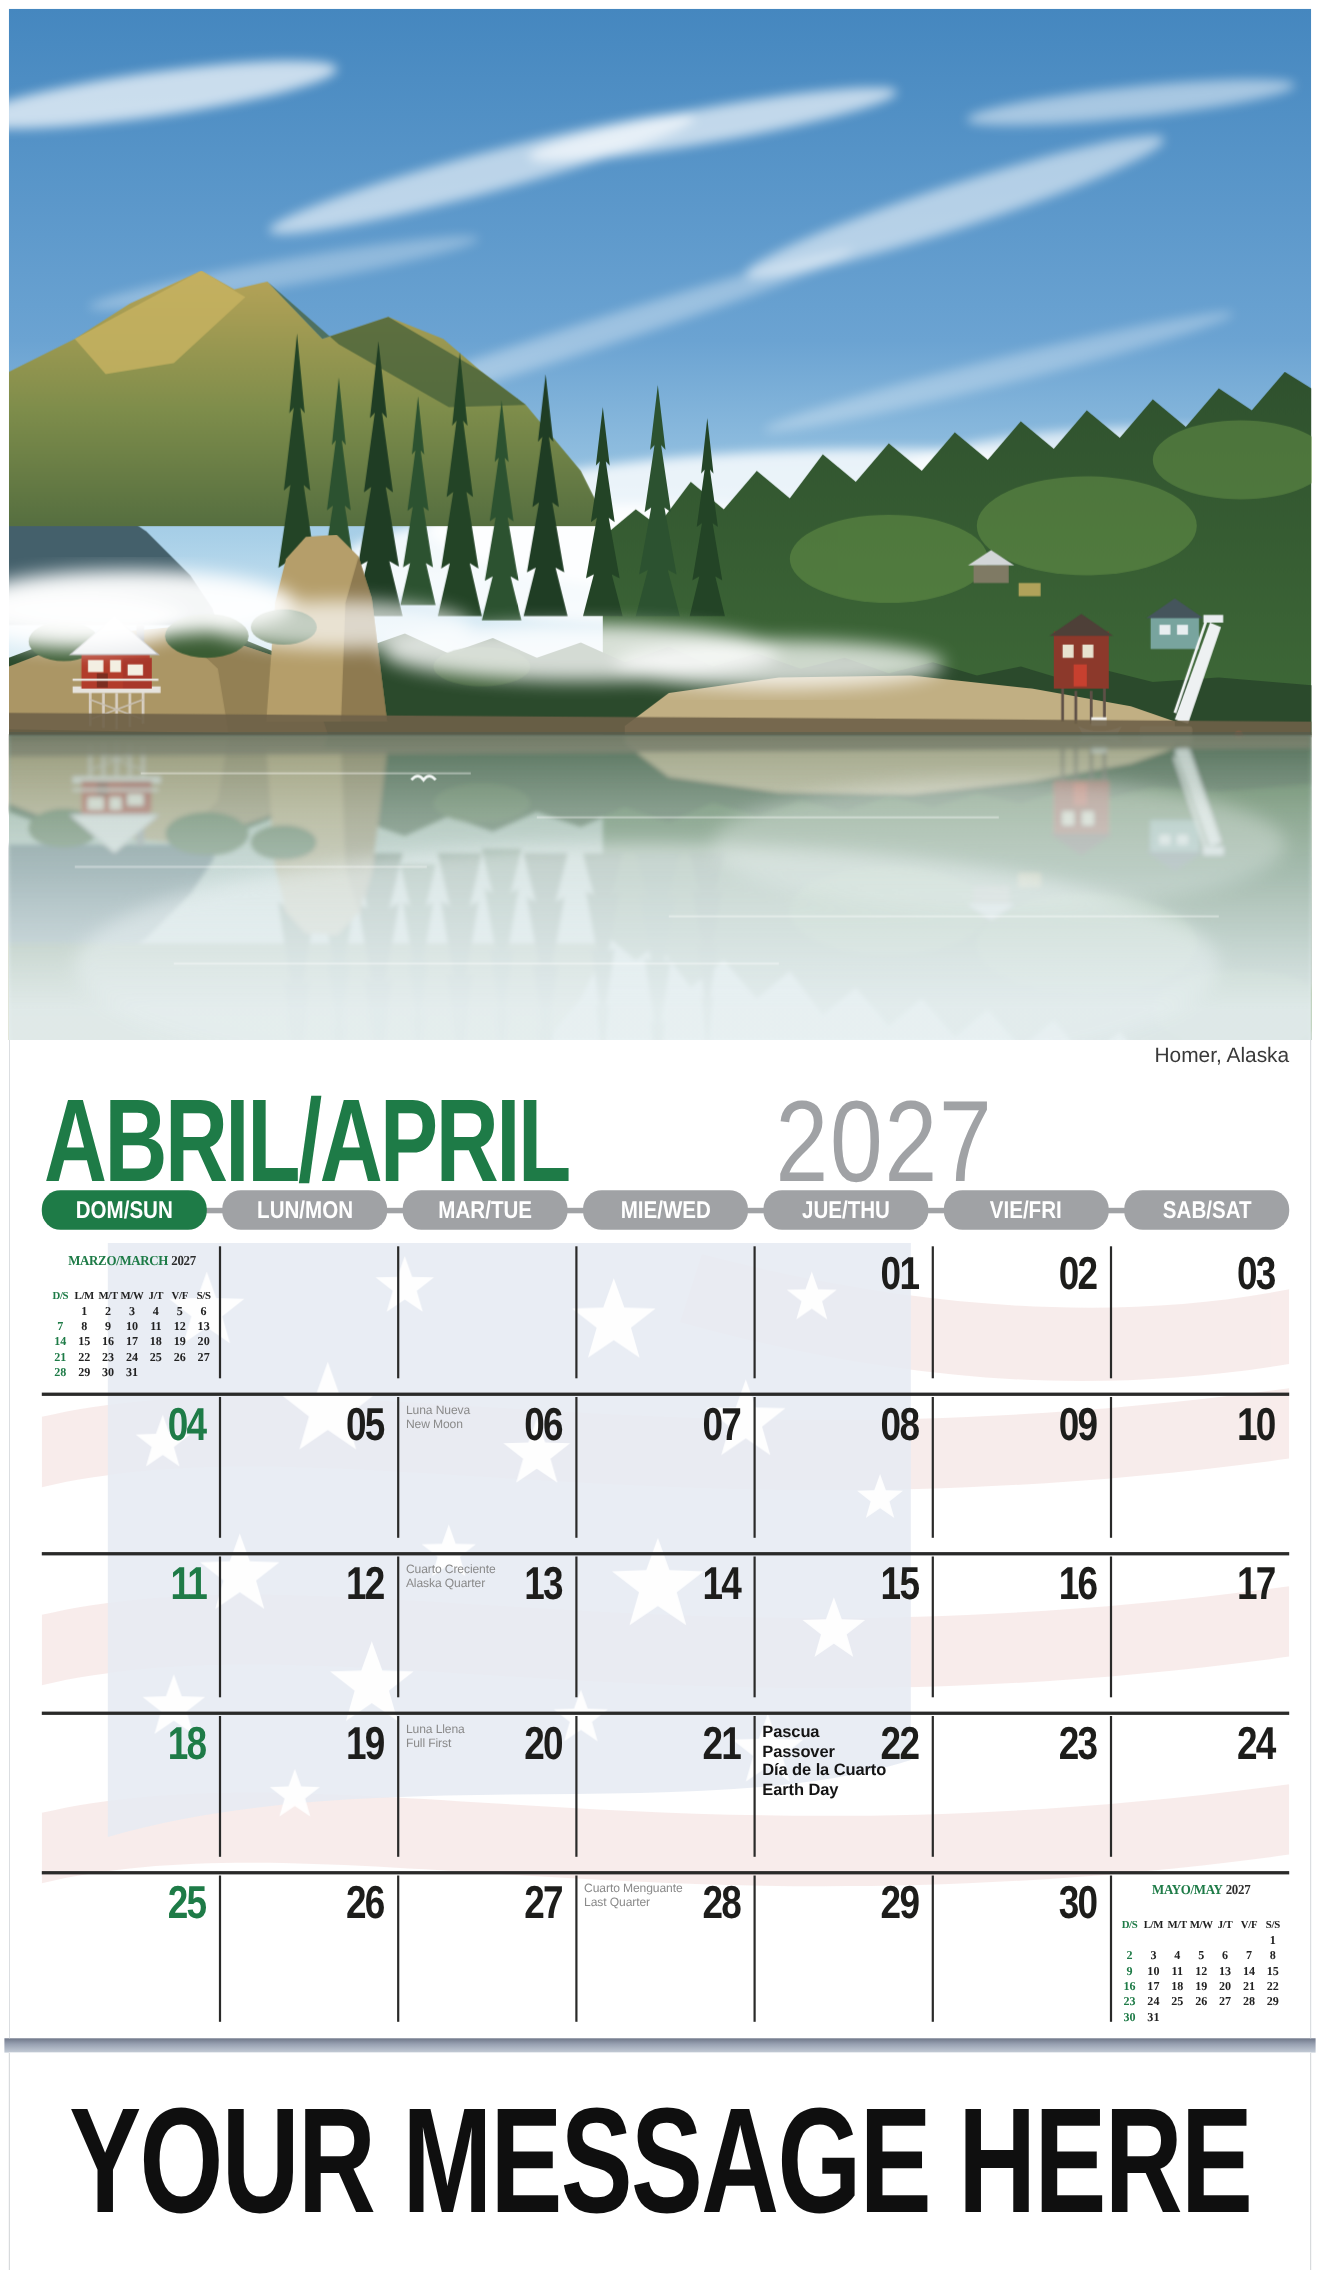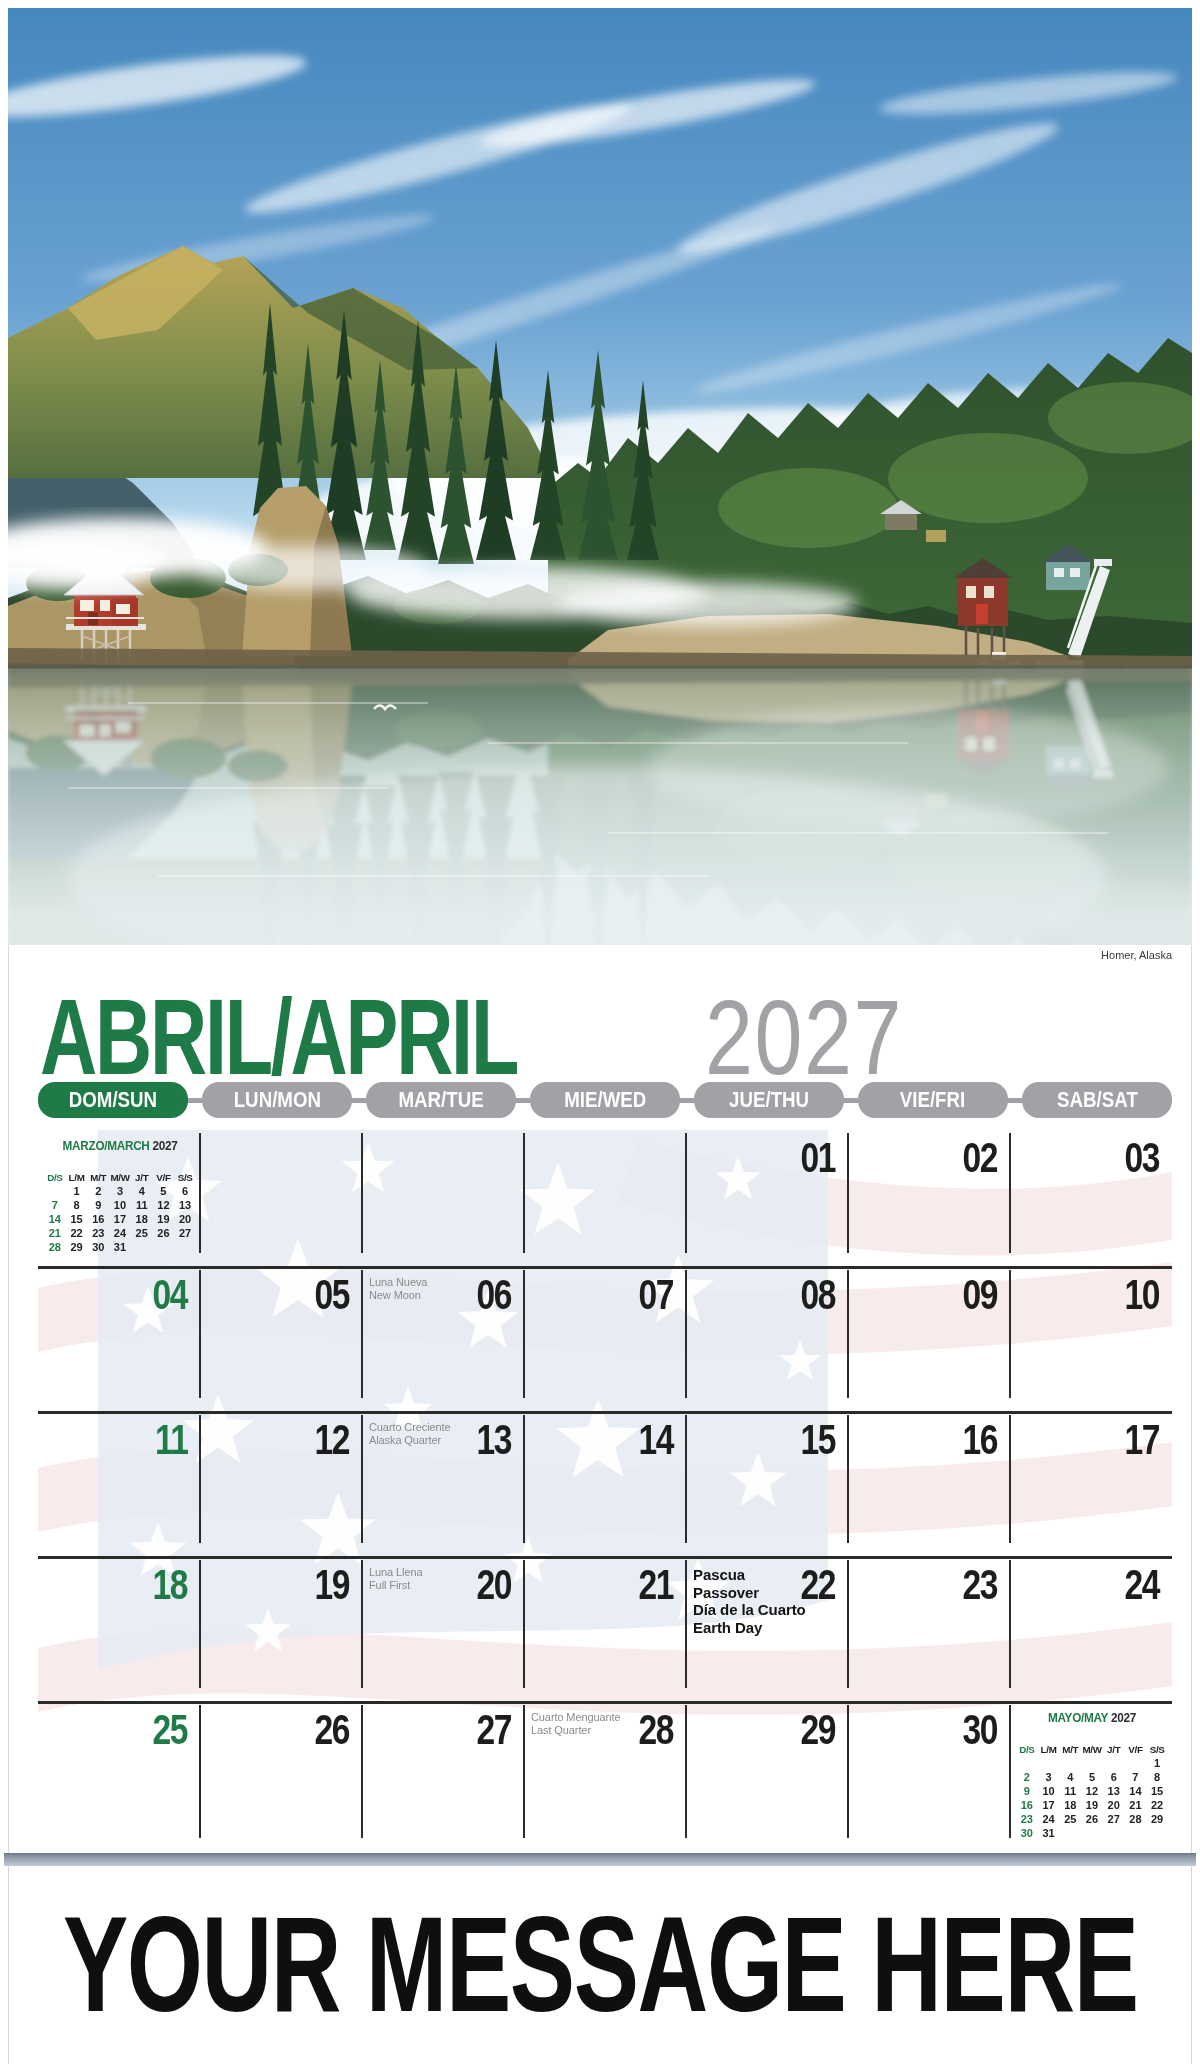--- a/index.html
+++ b/index.html
@@ -3,21 +3,21 @@
 <meta charset="utf-8">
 <style>
   html,body { margin:0; padding:0; background:#fff; }
   body { font-family:"Liberation Sans", sans-serif; }
   .canvas { position:relative; width:1200px; height:2064px; background:#fff; overflow:hidden; margin:0 auto; }
 
   
   .photo-frame { position:absolute; top:0; left:0; width:1200px; height:945px; padding:8px 8px 0 8px; box-sizing:border-box; background:#fff; }
   .photo-frame svg { display:block; width:1184px; height:937px; }
 
-  .caption { position:absolute; top:949px; right:28px; font-size:11px; color:#3a3a3a; letter-spacing:0; }
+  .caption { position:absolute; top:949px; right:28px; font-size:19px; color:#3a3a3a; letter-spacing:0; }
 
   
   .title-row { position:absolute; left:40px; top:984px; display:flex; align-items:baseline; gap:20px; line-height:1; white-space:nowrap; }
   .t-month { display:inline-block; font-size:107px; font-weight:bold; letter-spacing:-3px; color:#1e7b47; transform:scaleX(.74); transform-origin:0 100%; }
   .t-year  { display:inline-block; font-size:105px; font-weight:400; letter-spacing:2px; color:#a0a2a5; transform:scaleX(.82); transform-origin:0 100%; }
 
   
   .pills { position:absolute; left:38px; top:1082px; width:1134px; height:36px; }
   .pill-line { position:absolute; left:14px; right:14px; top:16px; height:5px; background:#a0a2a5; }
   .pill-row { position:absolute; inset:0; display:flex; justify-content:space-between; }
@@ -32,21 +32,21 @@
   #cells { position:absolute; inset:0; display:grid; grid-template-columns:repeat(7,162px); grid-template-rows:137px 145px 145px 145px 150px; z-index:1; }
   .cell { position:relative; }
   .vline { position:absolute; left:-1px; top:3px; bottom:14px; width:2px; background:#2a2a29; }
   .num { position:absolute; top:10px; right:13px; font-size:42px; font-weight:bold; letter-spacing:-2px; line-height:.85; transform:scaleX(.8); transform-origin:100% 0; color:#1d1d1b; }
   .num.green { color:#1e7b47; }
   .note { position:absolute; left:7px; top:9px; width:92px; font-size:11px; line-height:1.18; color:#8a8a8a; letter-spacing:-.1px; }
   .note div { white-space:nowrap; }
   .note.holiday { color:#141414; font-weight:bold; font-size:15px; }
 
   
-  .mini { position:absolute; inset:0; padding:9px 4px 0 6px; box-sizing:border-box; }
+  .mini { position:absolute; inset:0; padding:9px 4px 0 6px; box-sizing:border-box;font-family:Liberation Serif, serif; }
   .mini-title { text-align:center; font-size:12.5px; font-weight:bold; letter-spacing:-.3px; white-space:nowrap; transform:scaleX(.94); transform-origin:50% 0; }
   .mini-title .mm { color:#1e7b47; }
   .mini-title .my { color:#2d2d2d; margin-left:3px; }
   .mini-table { margin-top:20px; display:grid; grid-template-columns:repeat(7,1fr); row-gap:3px; text-align:center; font-weight:bold; font-size:11px; color:#222; line-height:1; }
   .mini-table .hd { font-size:9.8px; letter-spacing:-.3px; }
   .mini-table .green { color:#1e7b47; }
 
   
   .band { position:absolute; left:4px; right:4px; top:1853px; height:13px; background:linear-gradient(#6f7789 0%, #97a0b1 40%, #c3cbd6 100%); }
   .footer { position:absolute; left:8px; right:8px; top:1866px; bottom:0; background:#fff; border-left:1px solid #d4d7da; border-right:1px solid #d4d7da; display:flex; justify-content:center; align-items:flex-start; overflow:hidden; }

